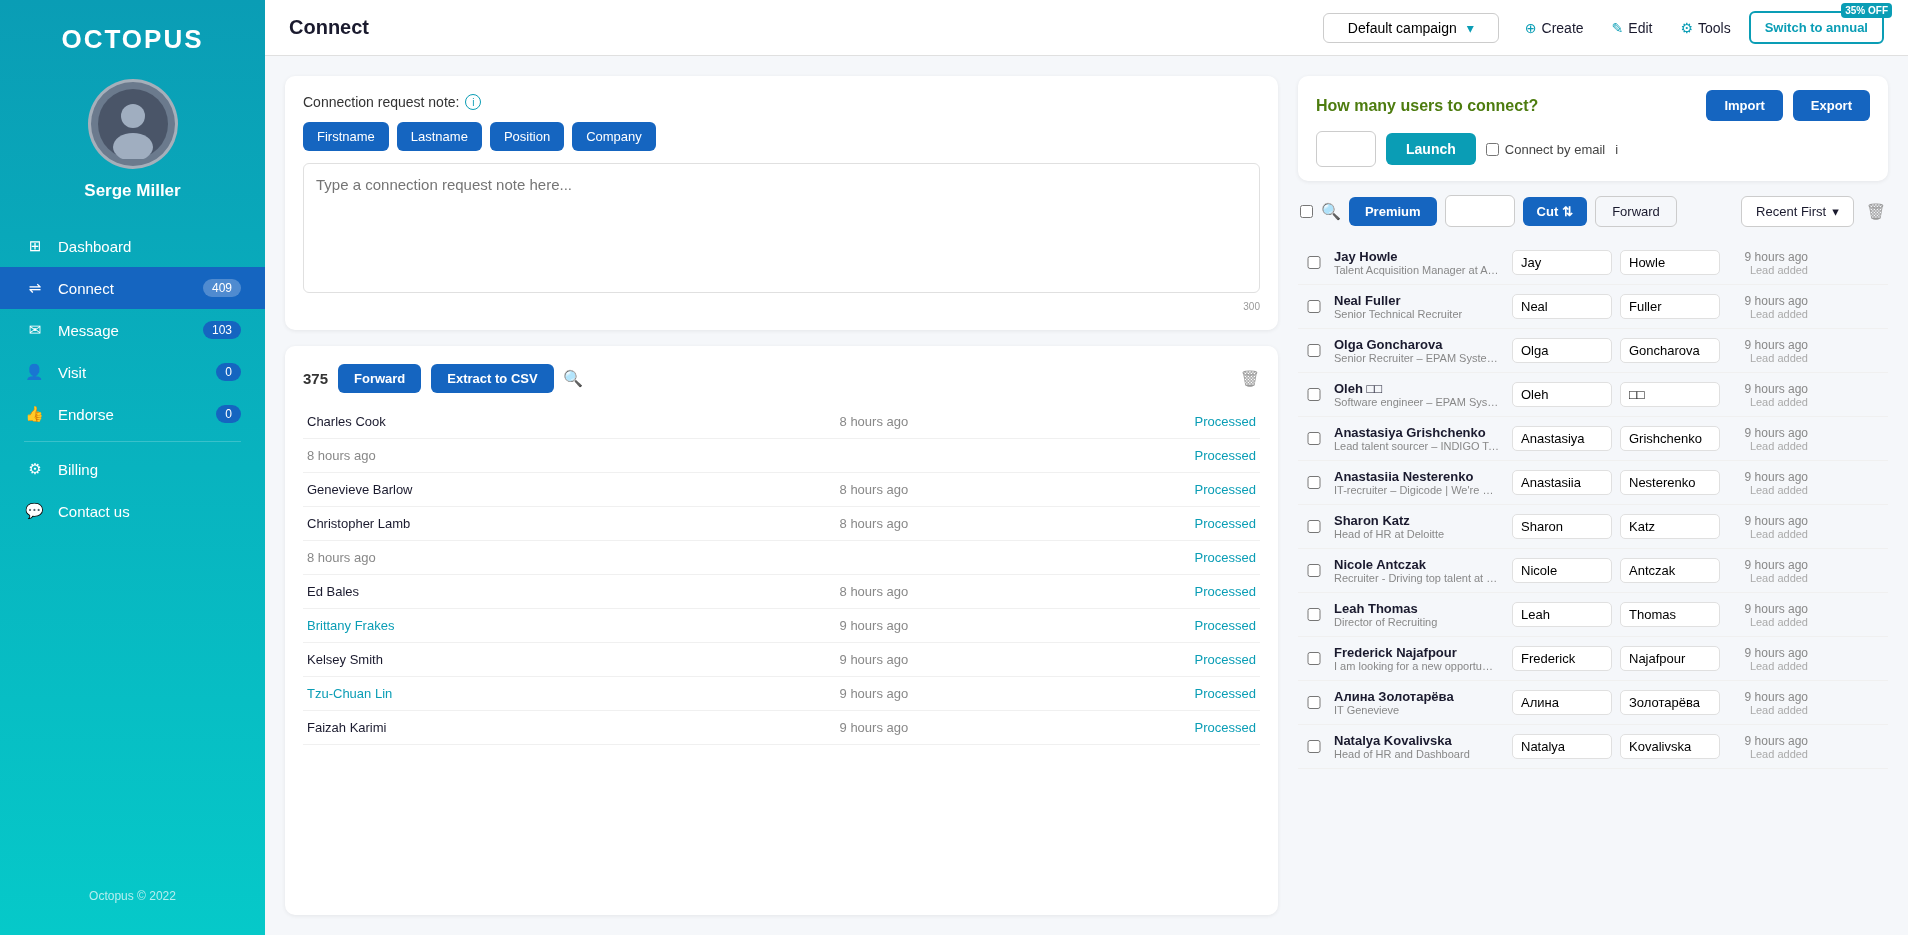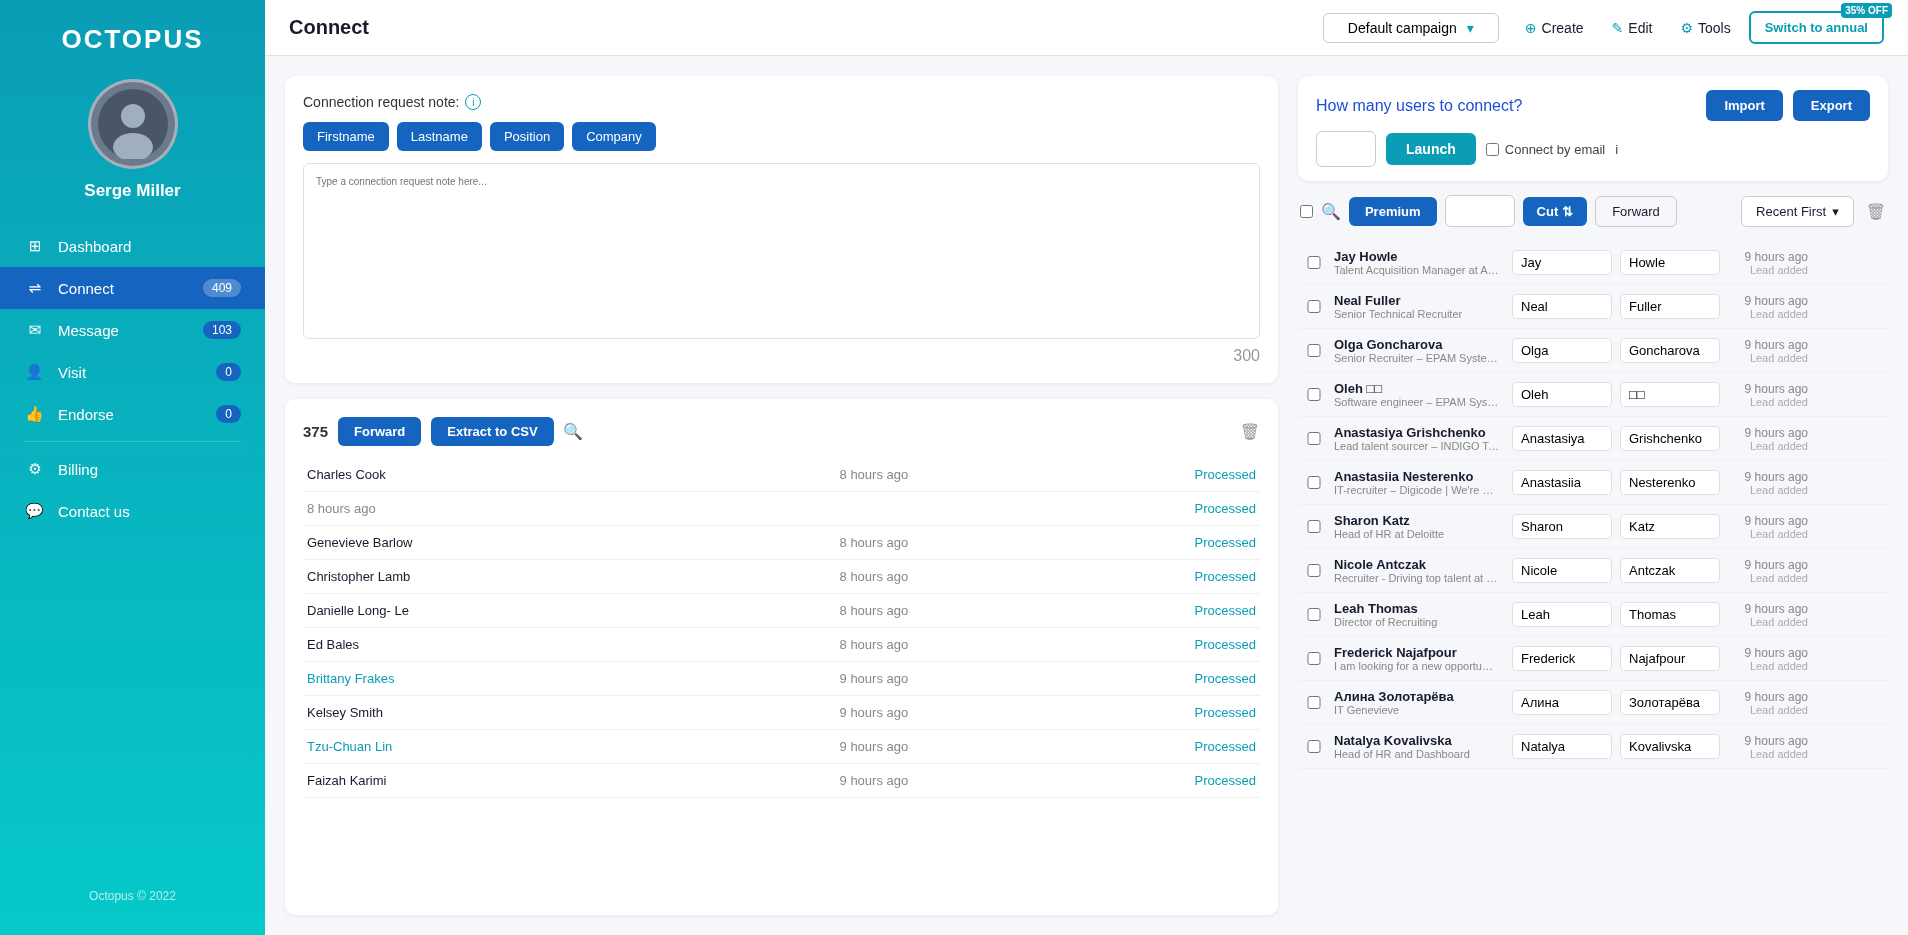--- a/index.html
+++ b/index.html
@@ -166,27 +166,27 @@
       border-radius: 6px;
       padding: 7px 14px;
       font-size: 13px;
       cursor: pointer;
     }
     .note-textarea {
       width: 100%;
       border: 1px solid #e0e0e0;
       border-radius: 6px;
       padding: 12px;
-      font-size: 10px;
+      font-size: 15px;
       color: #aaa;
       resize: none;
-      height: 176px;
+      height: 130px;
       font-family: inherit;
     }
-    .char-count { text-align: right; font-size: 16px; color: #999; margin-top: 4px; }
+    .char-count { text-align: right; font-size: 10px; color: #999; margin-top: 4px; }
 
     
     .list-card { flex: 1; overflow: hidden; display: flex; flex-direction: column; }
     .list-header {
       display: flex; align-items: center;
       margin-bottom: 12px; gap: 10px;
     }
     .list-count { font-size: 15px; font-weight: 600; color: #333; }
     .fwd-btn, .csv-btn {
       padding: 7px 16px;
@@ -221,21 +221,21 @@
       width: 590px;
       display: flex;
       flex-direction: column;
       gap: 14px;
     }
 
     .connect-header {
       display: flex; align-items: center;
       gap: 14px;
     }
-    .connect-count-label { font-size: 16px; font-weight: 400; color: #1d4ed8; text-align: center; }
+    .connect-count-label { font-size: 16px; font-weight: 700; color: #4d7c0f; text-align: center; }
     .count-input {
       width: 60px; height: 36px;
       border: 1px solid #ccc; border-radius: 6px;
       text-align: center; font-size: 14px;
     }
     .launch-btn {
       background: #0a9db5;
       color: #fff; border: none;
       border-radius: 6px;
       padding: 8px 20px;
@@ -438,21 +438,20 @@
     <span class="name">Genevieve Barlow</span>
     <span class="time">8 hours ago</span>
     <span class="status">Processed</span>
   </div>
             <div class="list-row">
     <span class="name">Christopher Lamb</span>
     <span class="time">8 hours ago</span>
     <span class="status">Processed</span>
   </div>
             <div class="list-row">
-    <span class="name">Danielle Long- Le</span>
     <span class="time">8 hours ago</span>
     <span class="status">Processed</span>
   </div>
             <div class="list-row">
     <span class="name">Ed Bales</span>
     <span class="time">8 hours ago</span>
     <span class="status">Processed</span>
   </div>
             <div class="list-row">
     <span class="name link">Brittany Frakes</span>

